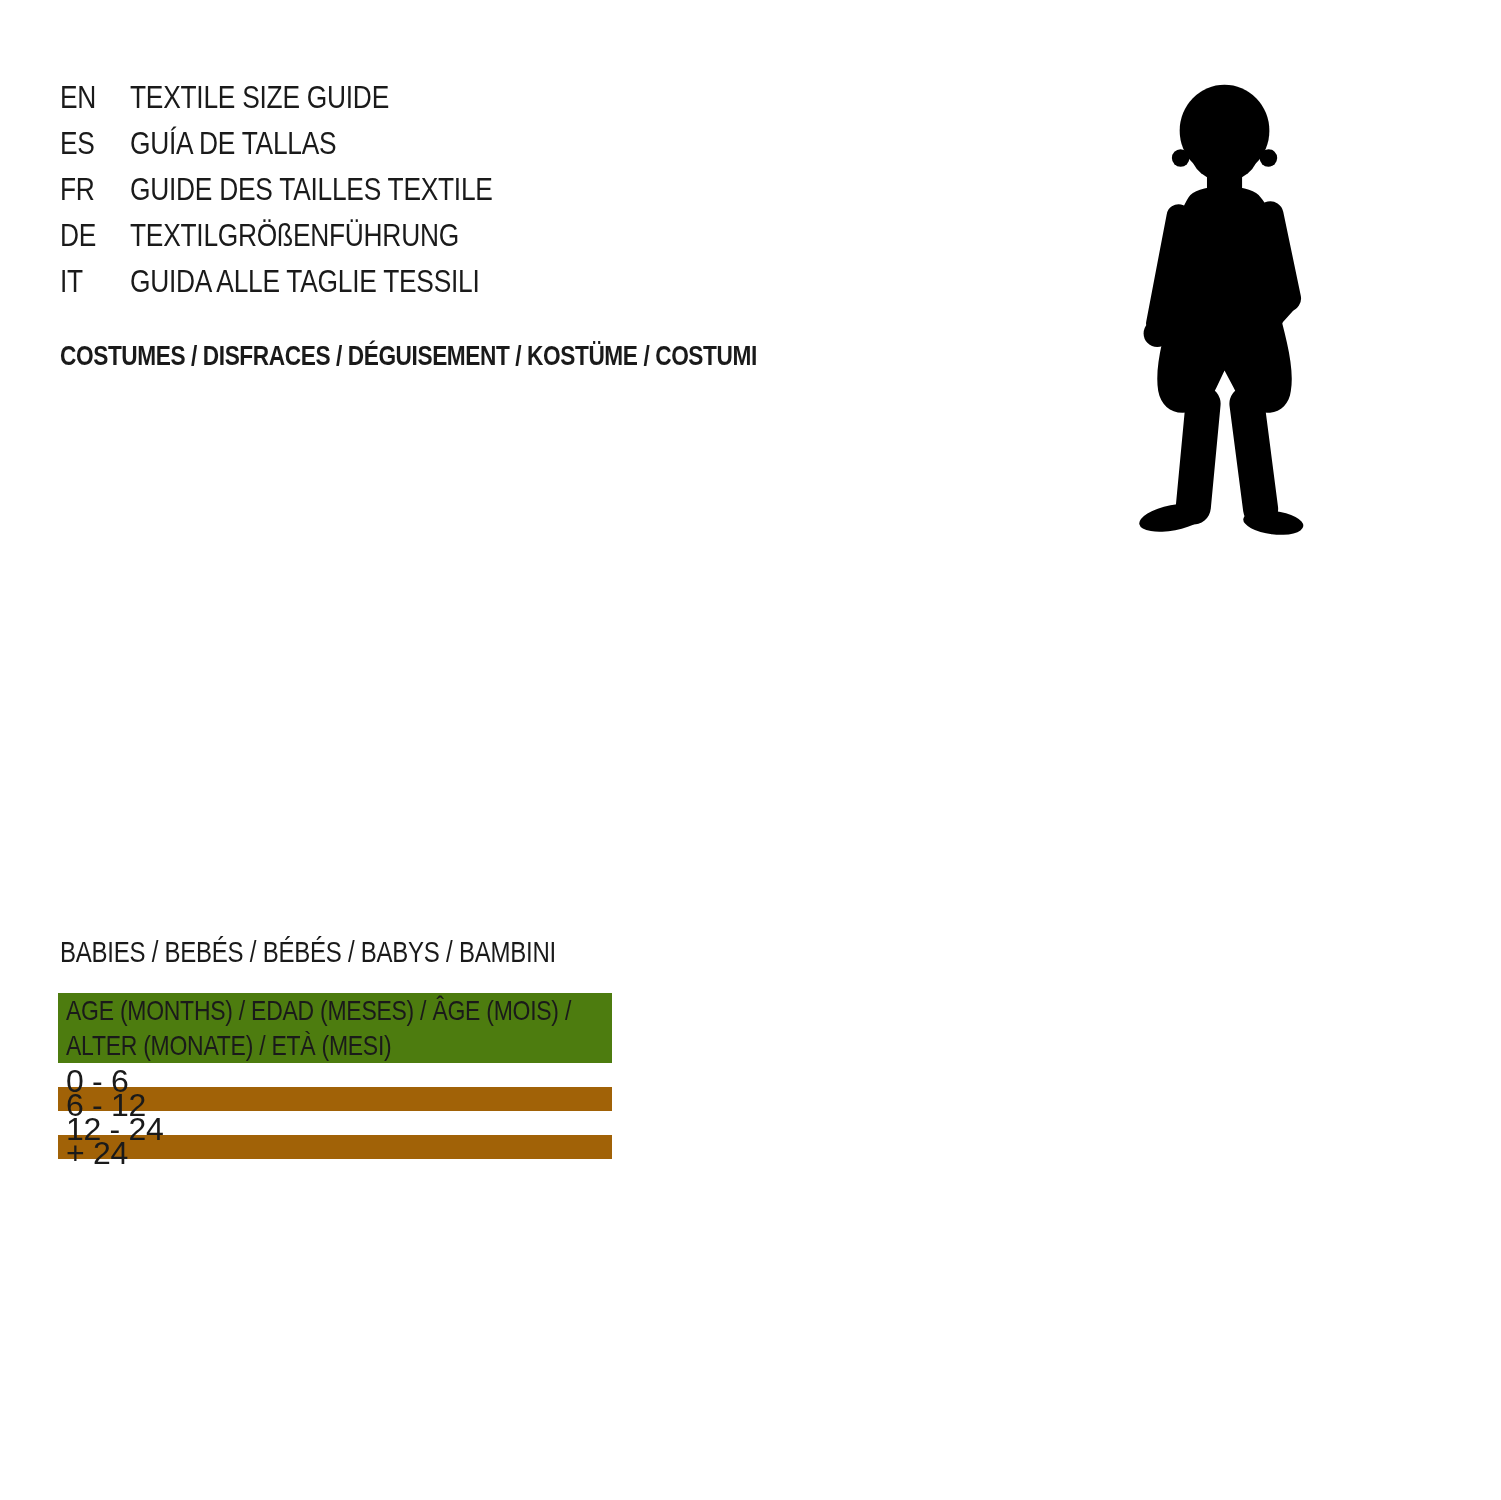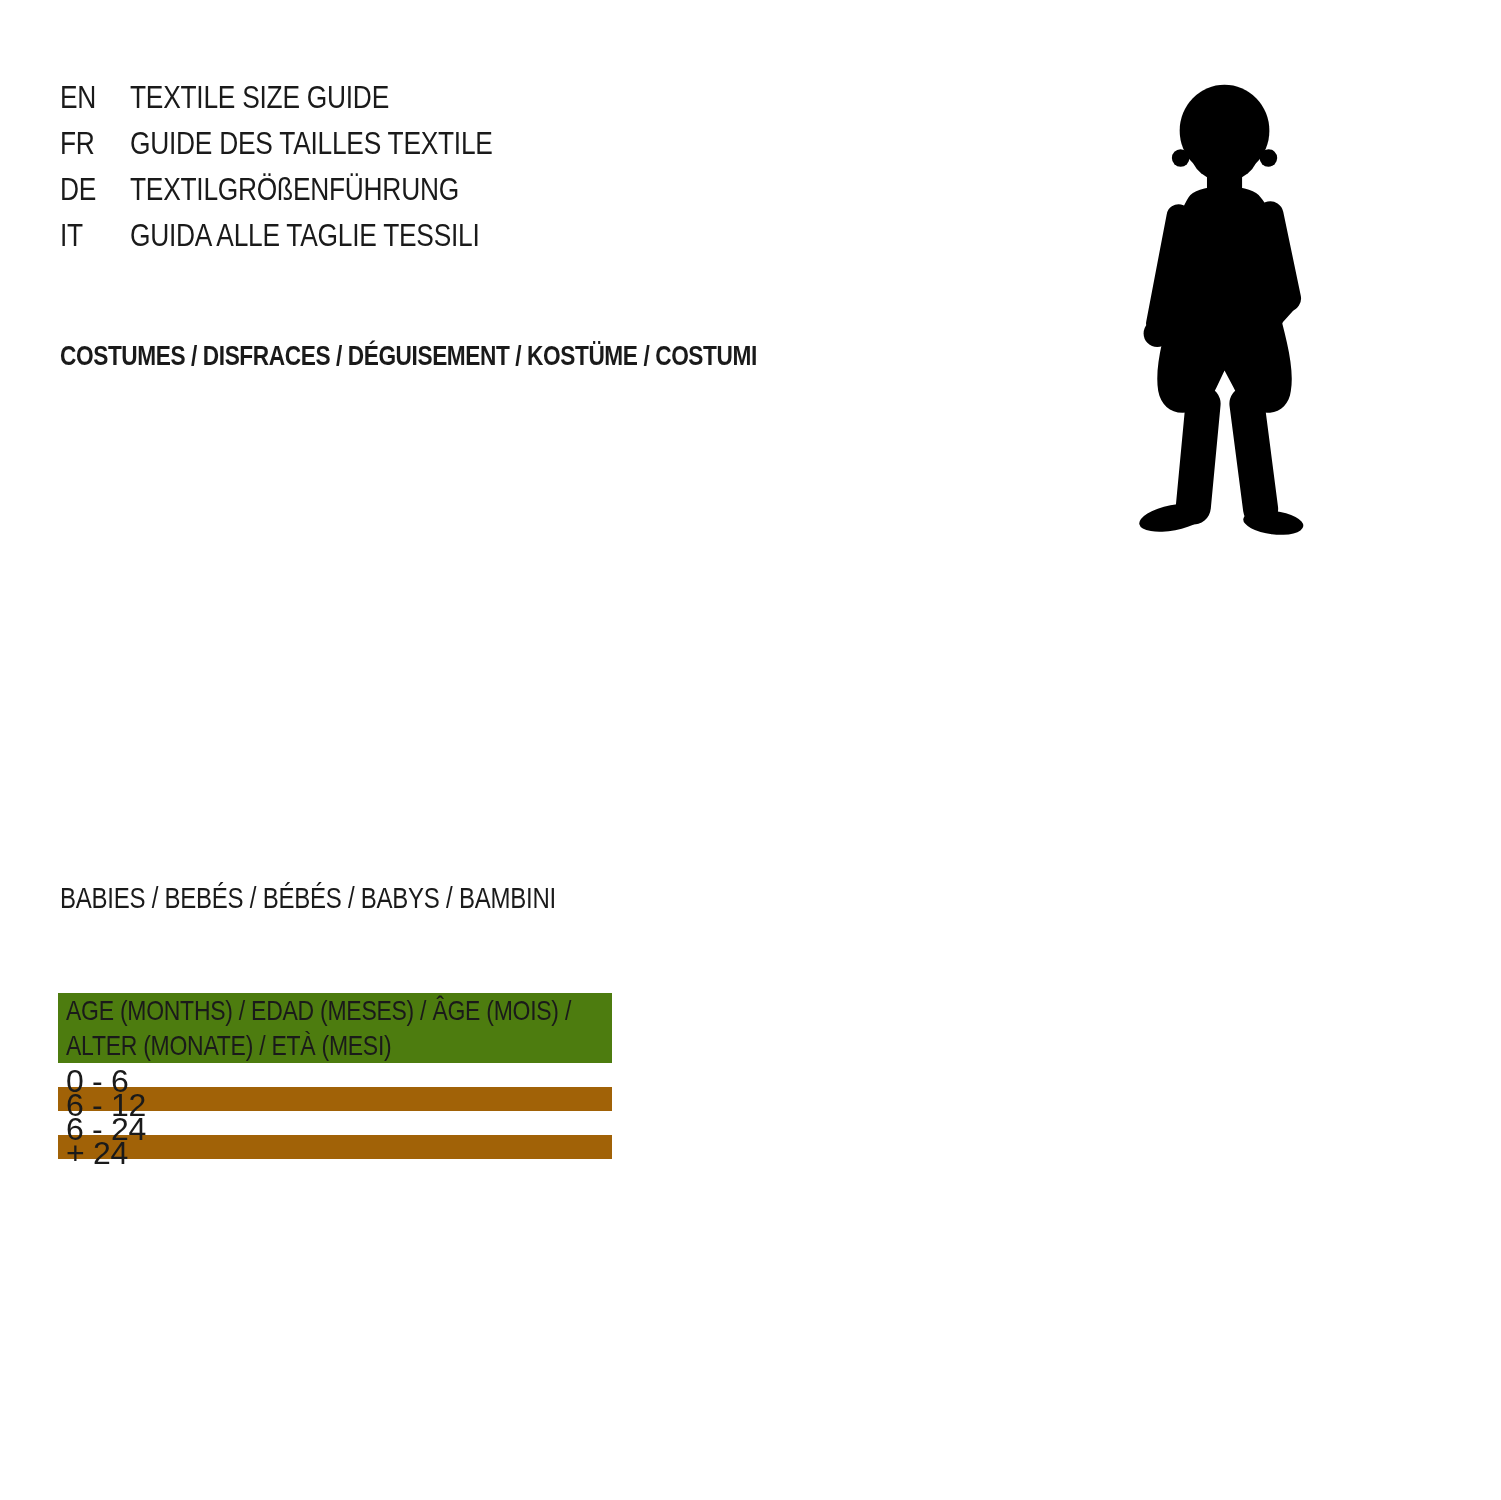--- a/index.html
+++ b/index.html
@@ -27,21 +27,21 @@
 
   .category-line {
     position: absolute; left: 60px; top: 336px;
     font-size: 27px; font-weight: 700; letter-spacing: -0.5px;
     line-height: 40px; white-space: nowrap;
   }
 
   .figure { position: absolute; left: 1128px; top: 80px; width: 195px; height: 462px; }
 
   .section-title {
-    position: absolute; left: 60px; top: 880px;
+    position: absolute; left: 60px; top: 934px;
     font-size: 30px; line-height: 36px; letter-spacing: -0.3px; white-space: nowrap;
   }
 
   .size-table { position: absolute; left: 58px; top: 993px; width: 554px; }
   .table-header {
     background: #4d7c0f;
     min-height: 70px;
     padding: 0 8px;
     display: flex; flex-direction: column; justify-content: center;
     font-size: 28px; line-height: 35px; letter-spacing: -0.3px;
@@ -56,20 +56,24 @@
 </style>
 </head>
 <body>
 
 <div class="canvas">
 
   <div class="lang-block">
     <div class="lang-row">
       <span class="lang-code"><span class="cx cx85">EN</span></span>
       <span class="lang-label"><span class="cx cx85">TEXTILE SIZE GUIDE</span></span>
+    </div>
+    <div class="lang-row">
+      <span class="lang-code"><span class="cx cx85">ES</span></span>
+      <span class="lang-label"><span class="cx cx85">GUÍA DE TALLAS</span></span>
     </div>
     <div class="lang-row">
       <span class="lang-code"><span class="cx cx85">FR</span></span>
       <span class="lang-label"><span class="cx cx85">GUIDE DES TAILLES TEXTILE</span></span>
     </div>
     <div class="lang-row">
       <span class="lang-code"><span class="cx cx85">DE</span></span>
       <span class="lang-label"><span class="cx cx85">TEXTILGRÖßENFÜHRUNG</span></span>
     </div>
     <div class="lang-row">
@@ -119,17 +123,17 @@
     <span class="cx cx80">BABIES / BEBÉS / BÉBÉS / BABYS / BAMBINI</span>
   </div>
 
   <div class="size-table">
     <div class="table-header">
       <span><span class="cx cx82">AGE (MONTHS) / EDAD (MESES) / ÂGE (MOIS) /</span></span>
       <span><span class="cx cx82">ALTER (MONATE) / ETÀ (MESI)</span></span>
     </div>
     <div class="table-row">0 - 6</div>
     <div class="table-row alt">6 - 12</div>
-    <div class="table-row">6 - 24</div>
+    <div class="table-row">12 - 24</div>
     <div class="table-row alt">+ 24</div>
   </div>
 
 </div>
 
 </body></html>

